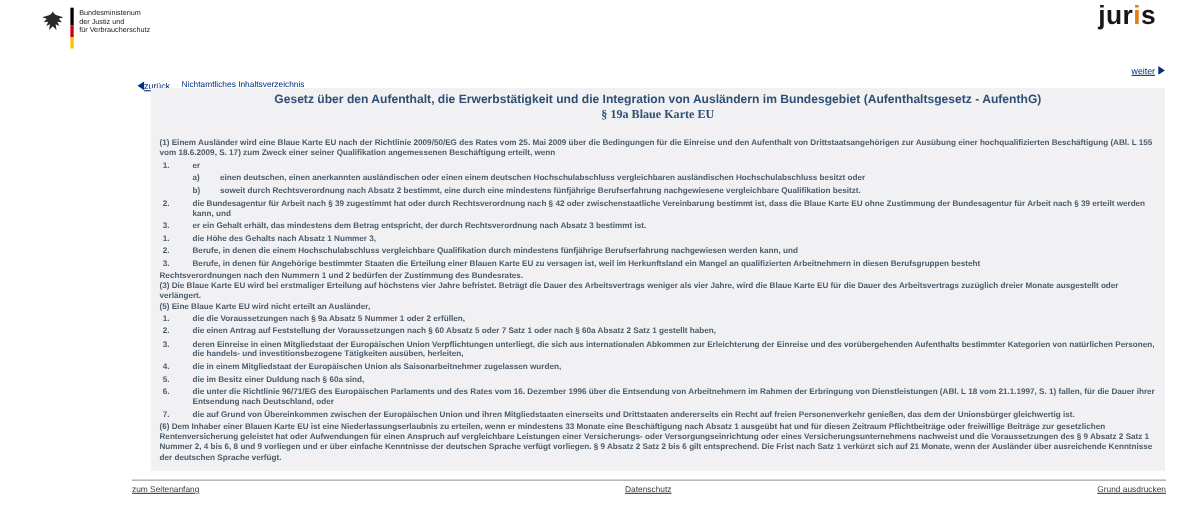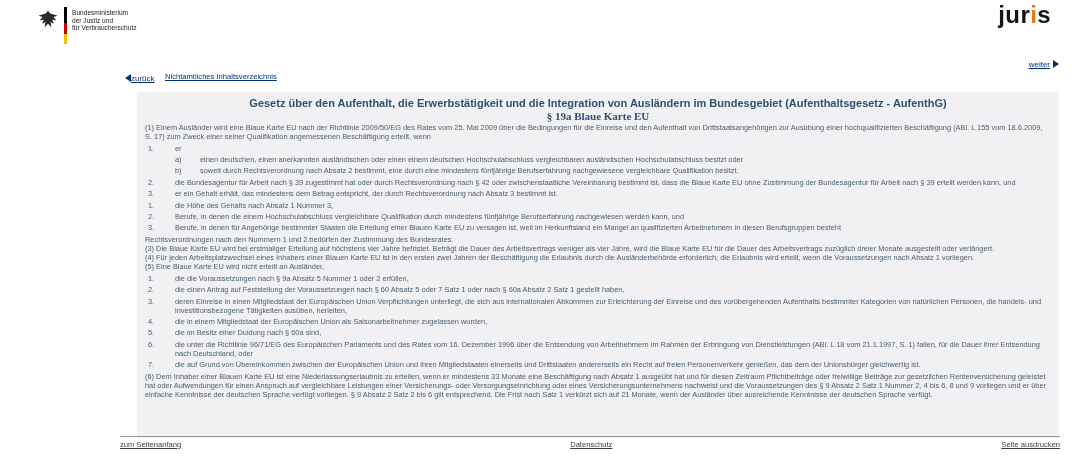--- a/index.html
+++ b/index.html
@@ -26,28 +26,28 @@
   .nav a{color:#00317d;}
   .nav .back{position:absolute;left:0;top:0;display:flex;align-items:flex-start;gap:0;margin-top:14px;}
   .nav .next{position:absolute;right:0;top:0;display:flex;align-items:flex-start;gap:3px;}
   .arr{width:0;height:0;border-top:4px solid transparent;border-bottom:4px solid transparent;display:inline-block;}
   .arr-left{border-right:6px solid #00317d;}
   .arr-right{border-left:6px solid #00317d;}
   .toc{position:absolute;top:72px;left:137px;font-size:7.6px;}
   .toc a{color:#00317d;margin-left:28px;}
   
   .panel{
-    position:absolute;left:137px;top:92px;width:922px;min-height:346px;
+    position:absolute;left:137px;top:80px;width:922px;min-height:346px;
     background:#f1f1f3;
     padding:5px 8px 8px 8px;box-sizing:border-box;
     color:#4a5c6b;font-size:7.4px;line-height:9.2px;
   }
   .panel h1{margin:0;font-size:11px;line-height:12.5px;text-align:center;color:#2f4f74;font-weight:bold;}
   .panel h2{margin:0;font-size:11px;line-height:12.5px;text-align:center;color:#2f4f74;font-weight:bold;font-family:Liberation Serif, serif;}
-  .body-text{margin-top:1px;}
+  .body-text{margin-top:15px;font-weight:bold;}
   .para{margin:0;}
   .law-list{margin:2px 0;}
   .li{display:flex;margin:2.2px 0;}
   .li .num{width:30px;padding-left:3px;box-sizing:border-box;flex:none;}
   .li .txt{flex:1;}
   .sublist{margin:2.2px 0 2.2px 30px;}
   .sublist .li .num{width:25px;padding-left:0;}
   
   .footer{
     position:absolute;left:120px;top:436px;width:940px;
@@ -134,21 +134,20 @@
         <span class="txt">Berufe, in denen die einem Hochschulabschluss vergleichbare Qualifikation durch mindestens fünfjährige Berufserfahrung nachgewiesen werden kann, und</span>
       </div>
       <div class="li">
         <span class="num">3.</span>
         <span class="txt">Berufe, in denen für Angehörige bestimmter Staaten die Erteilung einer Blauen Karte EU zu versagen ist, weil im Herkunftsland ein Mangel an qualifizierten Arbeitnehmern in diesen Berufsgruppen besteht</span>
       </div>
     </div>
 
     <p class="para">Rechtsverordnungen nach den Nummern 1 und 2 bedürfen der Zustimmung des Bundesrates.</p>
     <p class="para">(3) Die Blaue Karte EU wird bei erstmaliger Erteilung auf höchstens vier Jahre befristet. Beträgt die Dauer des Arbeitsvertrags weniger als vier Jahre, wird die Blaue Karte EU für die Dauer des Arbeitsvertrags zuzüglich dreier Monate ausgestellt oder verlängert.</p>
-    <p class="para">(4) Für jeden Arbeitsplatzwechsel eines Inhabers einer Blauen Karte EU ist in den ersten zwei Jahren der Beschäftigung die Erlaubnis durch die Ausländerbehörde erforderlich; die Erlaubnis wird erteilt, wenn die Voraussetzungen nach Absatz 1 vorliegen.</p>
     <p class="para">(5) Eine Blaue Karte EU wird nicht erteilt an Ausländer,</p>
 
     <div class="law-list">
       <div class="li">
         <span class="num">1.</span>
         <span class="txt">die die Voraussetzungen nach § 9a Absatz 5 Nummer 1 oder 2 erfüllen,</span>
       </div>
       <div class="li">
         <span class="num">2.</span>
         <span class="txt">die einen Antrag auf Feststellung der Voraussetzungen nach § 60 Absatz 5 oder 7 Satz 1 oder nach § 60a Absatz 2 Satz 1 gestellt haben,</span>
@@ -175,14 +174,14 @@
       </div>
     </div>
 
     <p class="para">(6) Dem Inhaber einer Blauen Karte EU ist eine Niederlassungserlaubnis zu erteilen, wenn er mindestens 33 Monate eine Beschäftigung nach Absatz 1 ausgeübt hat und für diesen Zeitraum Pflichtbeiträge oder freiwillige Beiträge zur gesetzlichen Rentenversicherung geleistet hat oder Aufwendungen für einen Anspruch auf vergleichbare Leistungen einer Versicherungs- oder Versorgungseinrichtung oder eines Versicherungsunternehmens nachweist und die Voraussetzungen des § 9 Absatz 2 Satz 1 Nummer 2, 4 bis 6, 8 und 9 vorliegen und er über einfache Kenntnisse der deutschen Sprache verfügt vorliegen. § 9 Absatz 2 Satz 2 bis 6 gilt entsprechend. Die Frist nach Satz 1 verkürzt sich auf 21 Monate, wenn der Ausländer über ausreichende Kenntnisse der deutschen Sprache verfügt.</p>
   </div>
 </div>
 
 <div class="footer">
   <a>zum Seitenanfang</a>
   <a>Datenschutz</a>
-  <a>Seite ausdrucken</a>
+  <a>Grund ausdrucken</a>
 </div>
 
 </body></html>

